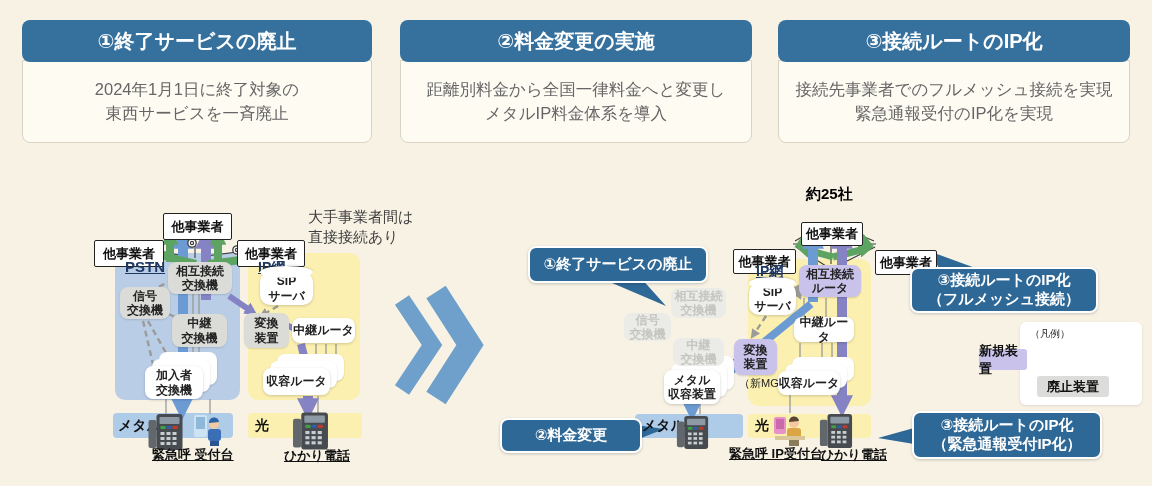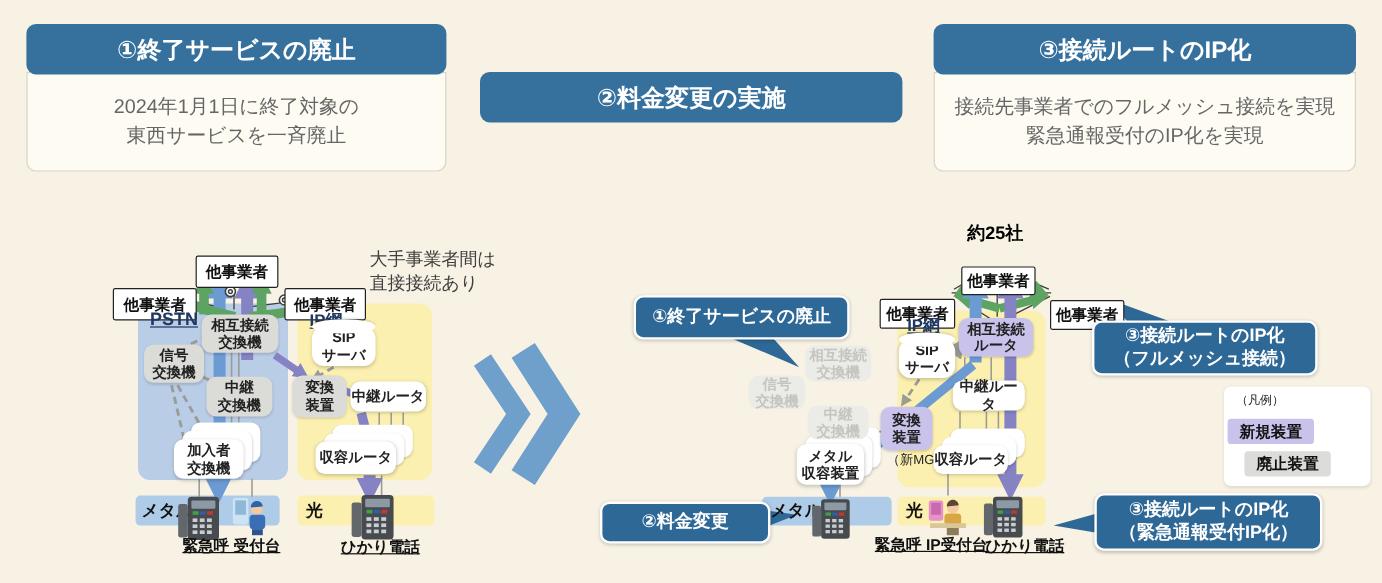--- a/index.html
+++ b/index.html
@@ -178,22 +178,24 @@
       <polygon points="940,269 978,269 926,250"></polygon>
       <polygon points="914,428 914,444 878,438"></polygon>
     </g>
   </svg>
 
   <div class="card" style="left:22px;width:350px;">
     <div class="card-header">①終了サービスの廃止</div>
     <div class="card-body">2024年1月1日に終了対象の
 東西サービスを一斉廃止</div>
   </div>
-  <div class="card" style="left:400px;width:352px;margin-top:40px;">
+  <div class="card" style="left:400px;width:352px;">
     <div class="card-header">②料金変更の実施</div>
+    <div class="card-body">距離別料金から全国一律料金へと変更し
+メタルIP料金体系を導入</div>
   </div>
   <div class="card" style="left:778px;width:352px;">
     <div class="card-header">③接続ルートのIP化</div>
     <div class="card-body">接続先事業者でのフルメッシュ接続を実現
 緊急通報受付のIP化を実現</div>
   </div>
 
 
   <div class="oc" style="left:163px;top:195px;width:67px;height:25px;">他事業者</div>
   <div class="oc" style="left:94px;top:222px;width:68px;height:25px;">他事業者</div>
@@ -374,16 +376,16 @@
 
   <div class="callout" style="left:528px;top:246px;width:176px;height:33px;">①終了サービスの廃止</div>
   <div class="callout" style="left:500px;top:418px;width:138px;height:31px;">②料金変更</div>
   <div class="callout" style="left:910px;top:267px;width:184px;height:42px;">③接続ルートのIP化
 （フルメッシュ接続）</div>
   <div class="callout" style="left:912px;top:411px;width:186px;height:44px;">③接続ルートのIP化
 （緊急通報受付IP化）</div>
 
   <div class="legend" style="left:1020px;top:322px;width:122px;height:83px;"></div>
   <div class="legend-title" style="left:1030px;top:327px;">（凡例）</div>
-  <div class="chip" style="left:1023px;top:349px;width:72px;height:21px;background:var(--lavender);">新規装置</div>
+  <div class="chip" style="left:979px;top:349px;width:48px;height:21px;background:var(--lavender);">新規装置</div>
   <div class="chip" style="left:1037px;top:376px;width:72px;height:21px;background:#DCDCDA;">廃止装置</div>
 
 </div>
 
 </body></html>

